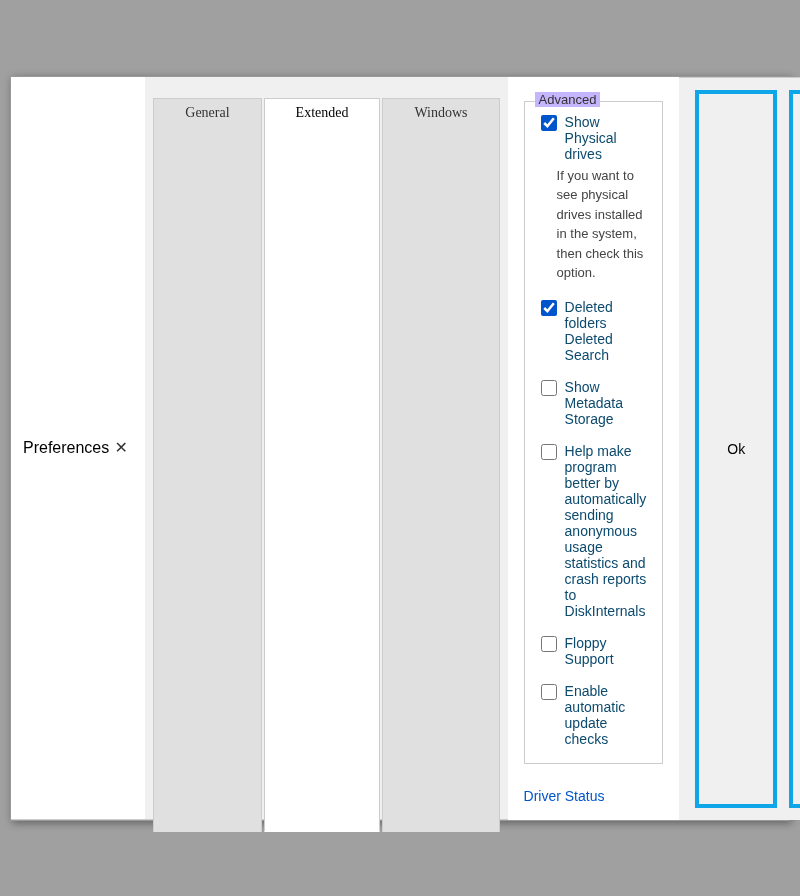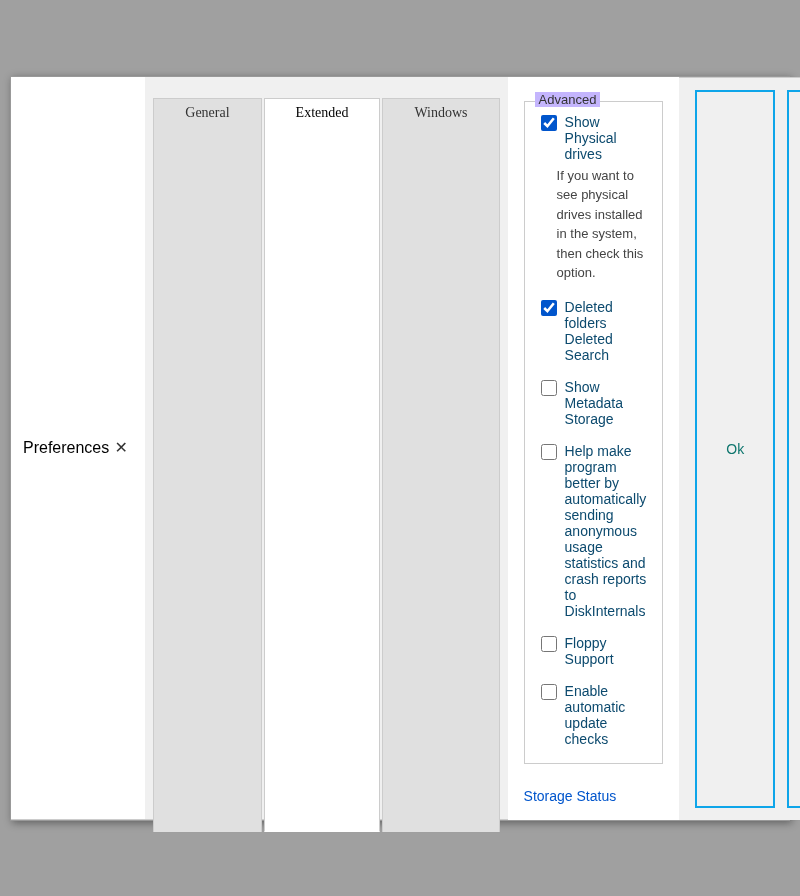--- a/index.html
+++ b/index.html
@@ -161,25 +161,25 @@
       border-top: 1px solid #ccc;
       padding: 12px 16px;
       display: flex;
       justify-content: center;
       gap: 12px;
     }
 
     .footer-btn {
       padding: 6px 28px;
       font-size: 14px;
-      border: 2px solid #0ea5e9;
+      border: 4px solid #0ea5e9;
       background: #f0f0f0;
       cursor: pointer;
       min-width: 80px;
-      color: #0f766e;
+      color: #000000;
     }
   </style>
 </head>
 <body>
 
 <div class="dialog">
 
   <div class="title-bar">
     <span class="title-bar-title">Preferences</span>
     <button class="title-bar-close">✕</button>
@@ -234,21 +234,21 @@
       <div class="option-row">
         <label class="checkbox-label">
           <input type="checkbox" style="">
           <span class="checkbox-text">Enable automatic update checks</span>
         </label>
       </div>
 
     </div>
 
     
-    <a class="driver-status-link" href="#">Storage Status</a>
+    <a class="driver-status-link" href="#">Driver Status</a>
   </div>
 
   <div class="footer">
     <button class="footer-btn">Ok</button>
     <button class="footer-btn">Enable</button>
     <button class="footer-btn">Help</button>
   </div>
 
 </div>
 

